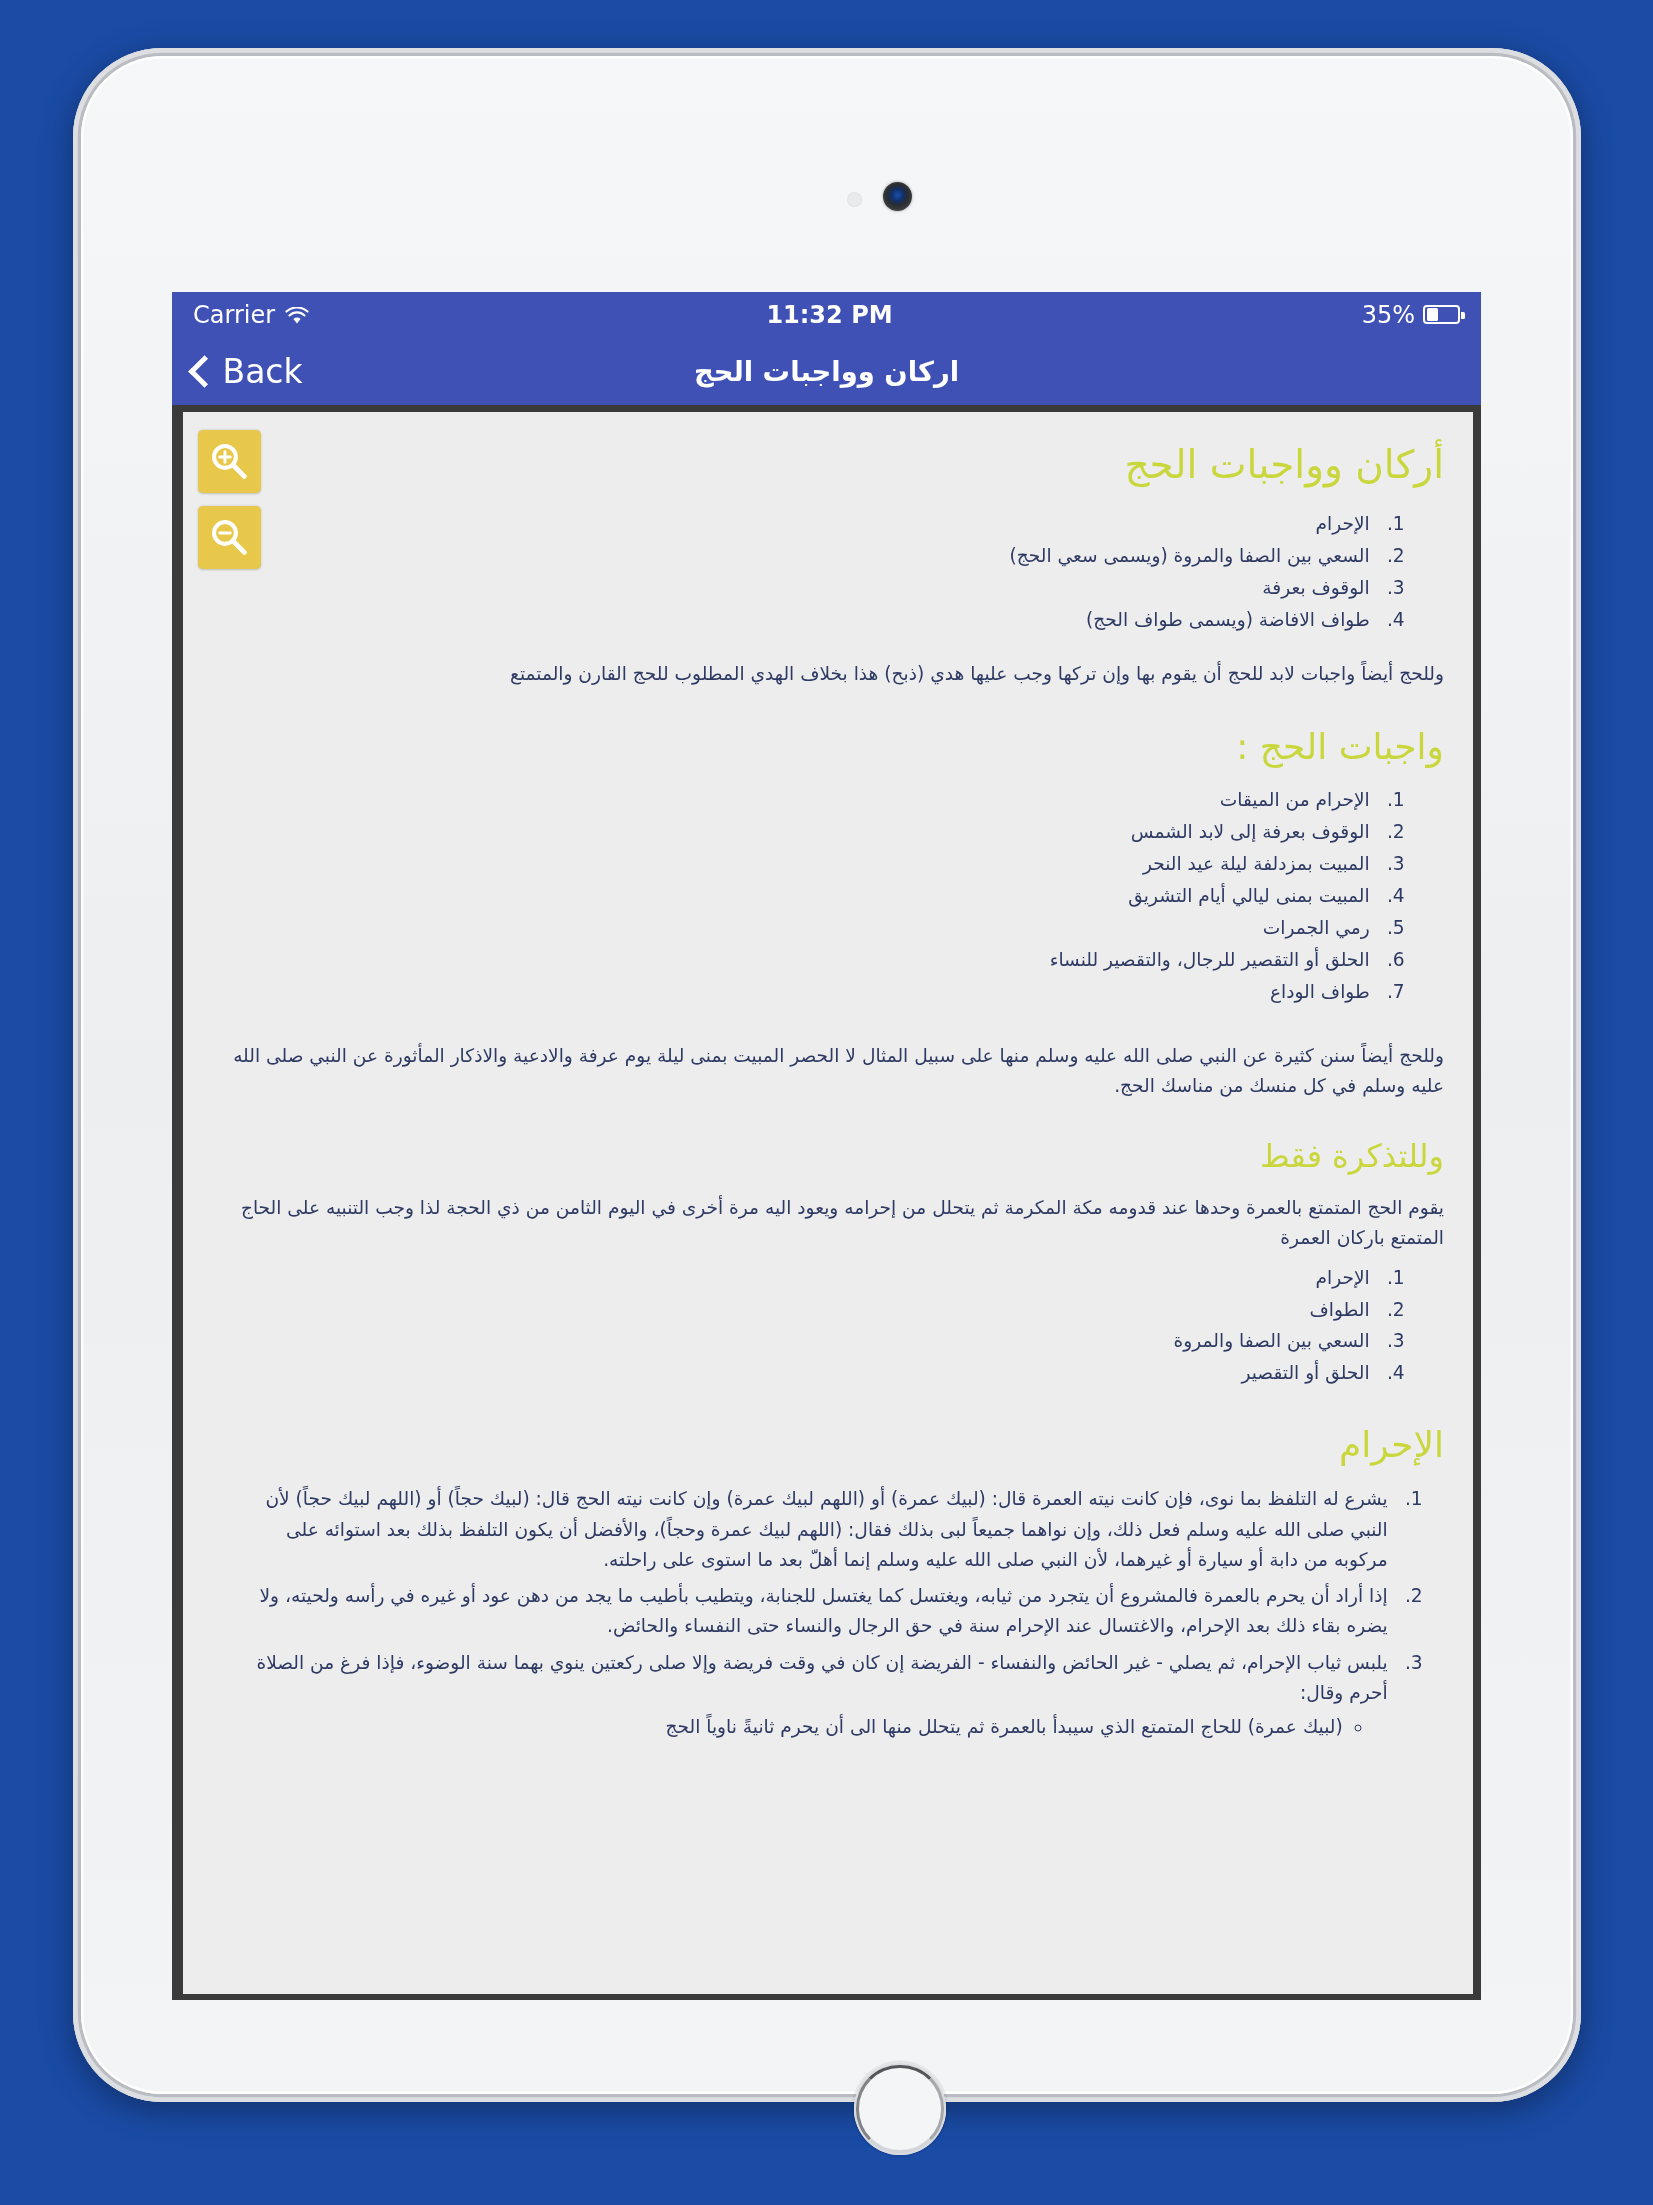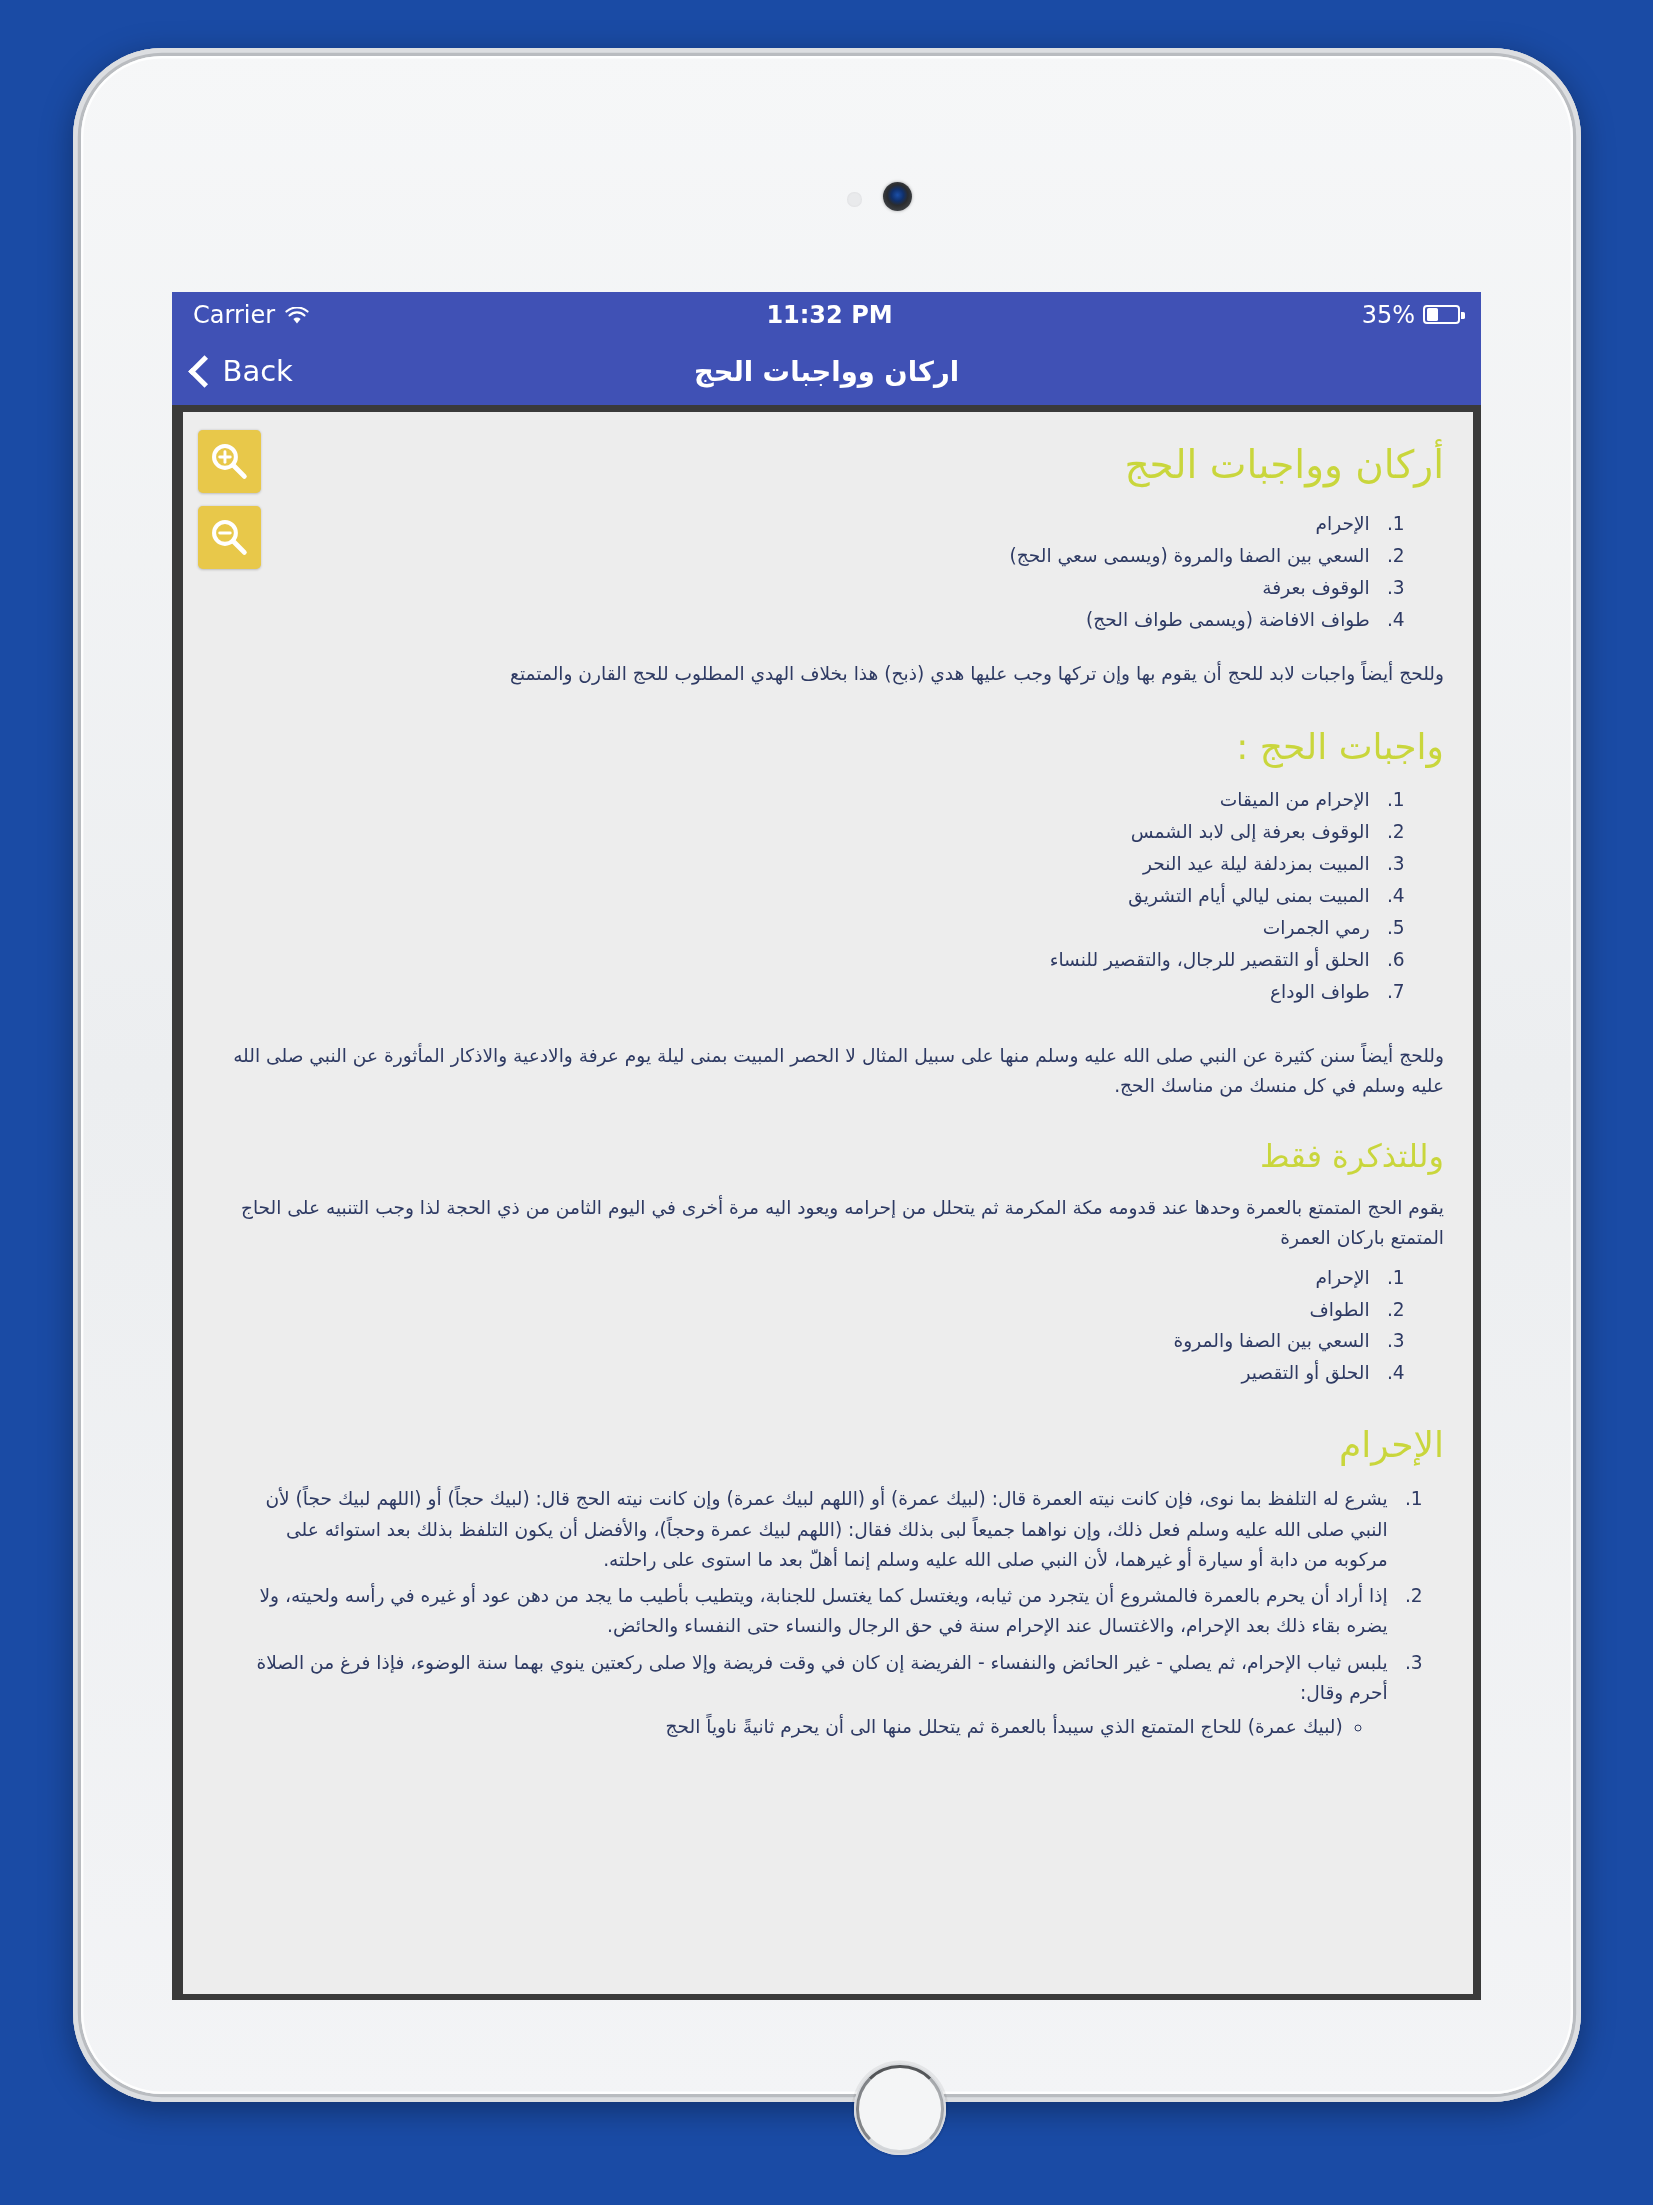--- a/index.html
+++ b/index.html
@@ -96,21 +96,21 @@
   .battery .fill{
     position:absolute;left:1.6px;top:1.6px;bottom:1.6px;width:35%;background:#fff;border-radius:1.6px;
   }
 
   
   .navbar{
     height:68px;background:#4051b5;color:#fff;
     display:flex;align-items:center;padding:0 21px;position:relative;
     box-shadow:0 0.8px 0 rgba(0,0,0,.18);
   }
-  .back-btn{display:flex;align-items:center;gap:6.5px;font-size:29px;cursor:pointer;}
+  .back-btn{display:flex;align-items:center;gap:6.5px;font-size:33px;cursor:pointer;}
   .chev{width:18px;height:18px;border-left:5.7px solid #fff;border-bottom:5.7px solid #fff;transform:rotate(45deg);display:inline-block;}
   .nav-title{
     position:absolute;left:0;right:0;text-align:center;
     font-size:27.4px;font-weight:700;pointer-events:none;
   }
 
   
   .webview-frame{
     position:absolute;left:0;right:0;top:113px;bottom:0;
     background:#3a3a3a;

